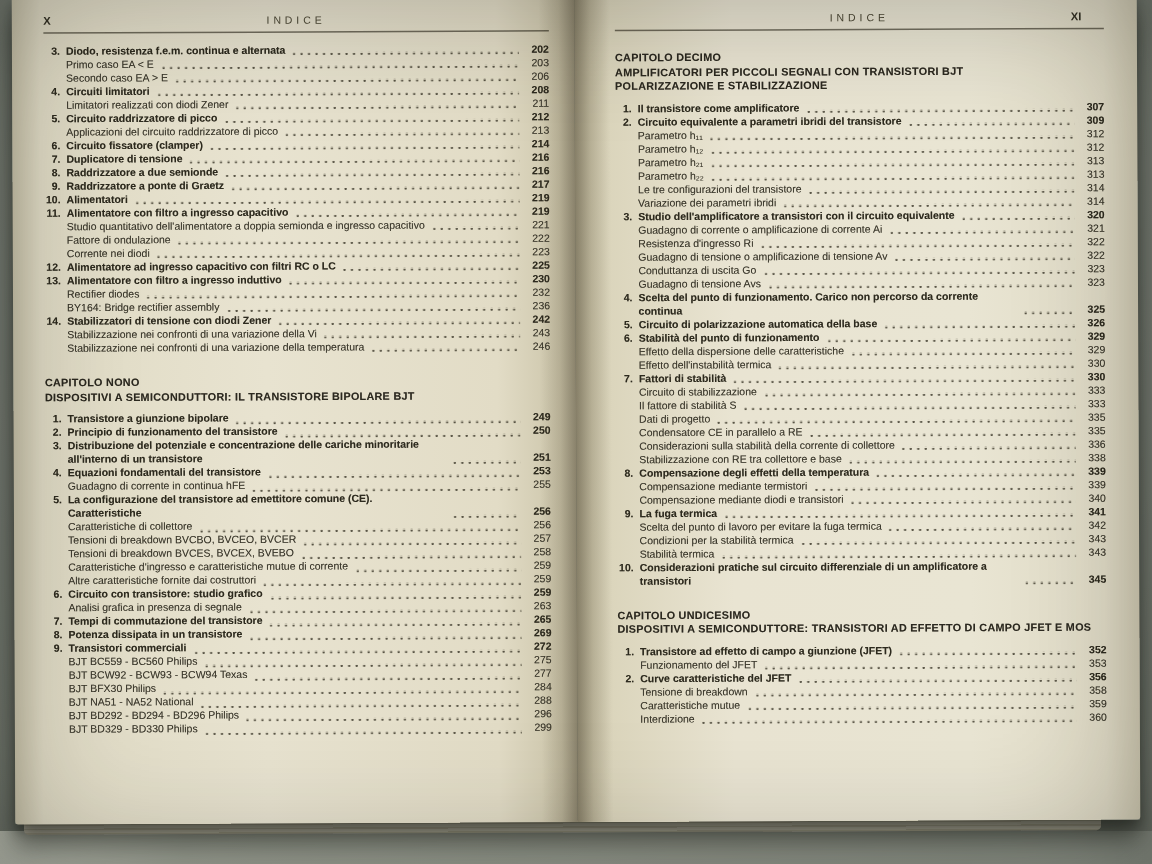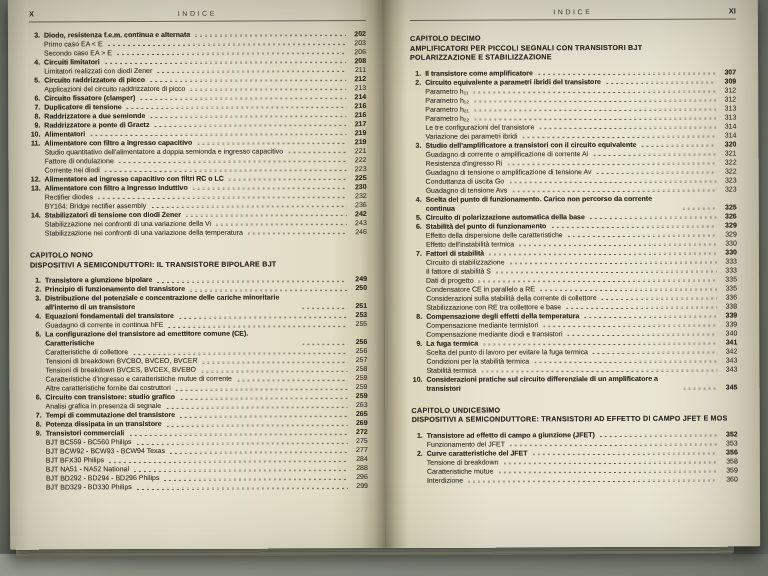--- a/index.html
+++ b/index.html
@@ -33,21 +33,21 @@
     transform:rotate(-0.25deg);
     background: repeating-linear-gradient(0deg,#ccc6ad 0 1px, #e4dfca 1px 3px);
     border-radius:0 0 3px 3px; }
 
   .page-inner { position:relative; height:100%; padding:12px 17px 6px 21px; }
   .page.right .page-inner { padding:12px 22px 6px 27px; }
 
   .running-head { display:flex; align-items:baseline; padding-bottom:3px; margin-bottom:8px;
     border-bottom:1px solid rgba(62,58,44,.7); font-size:7.5px; color:#3c392c; }
   .running-head .folio { width:22px; font-weight:700; color:#343124; }
-  .running-head .folio.right { text-align:right; }
+  .running-head .folio.right { text-align:left; }
   .running-head .title { flex:1; text-align:center; font-size:7px; letter-spacing:2.6px; color:#4a4633; }
 
   .toc { font-size:7px; line-height:9px; color:var(--ink,#3b382c);
     text-shadow:0 0 .4px rgba(59,56,44,.45); }
   .toc-row { display:flex; align-items:flex-end; }
   .toc-row .num { flex:0 0 15px; text-align:right; padding-right:4px; font-weight:700;
     color:#2d2a1e; align-self:flex-start; }
   .toc-row .txt { flex:0 1 auto; max-width:252px; }
   .toc-row.main .txt { font-weight:700; color:#2d2a1e; }
   .toc-row .leader { flex:1 1 10px; min-width:10px; height:3px; margin:0 3px 1.5px 5px;

